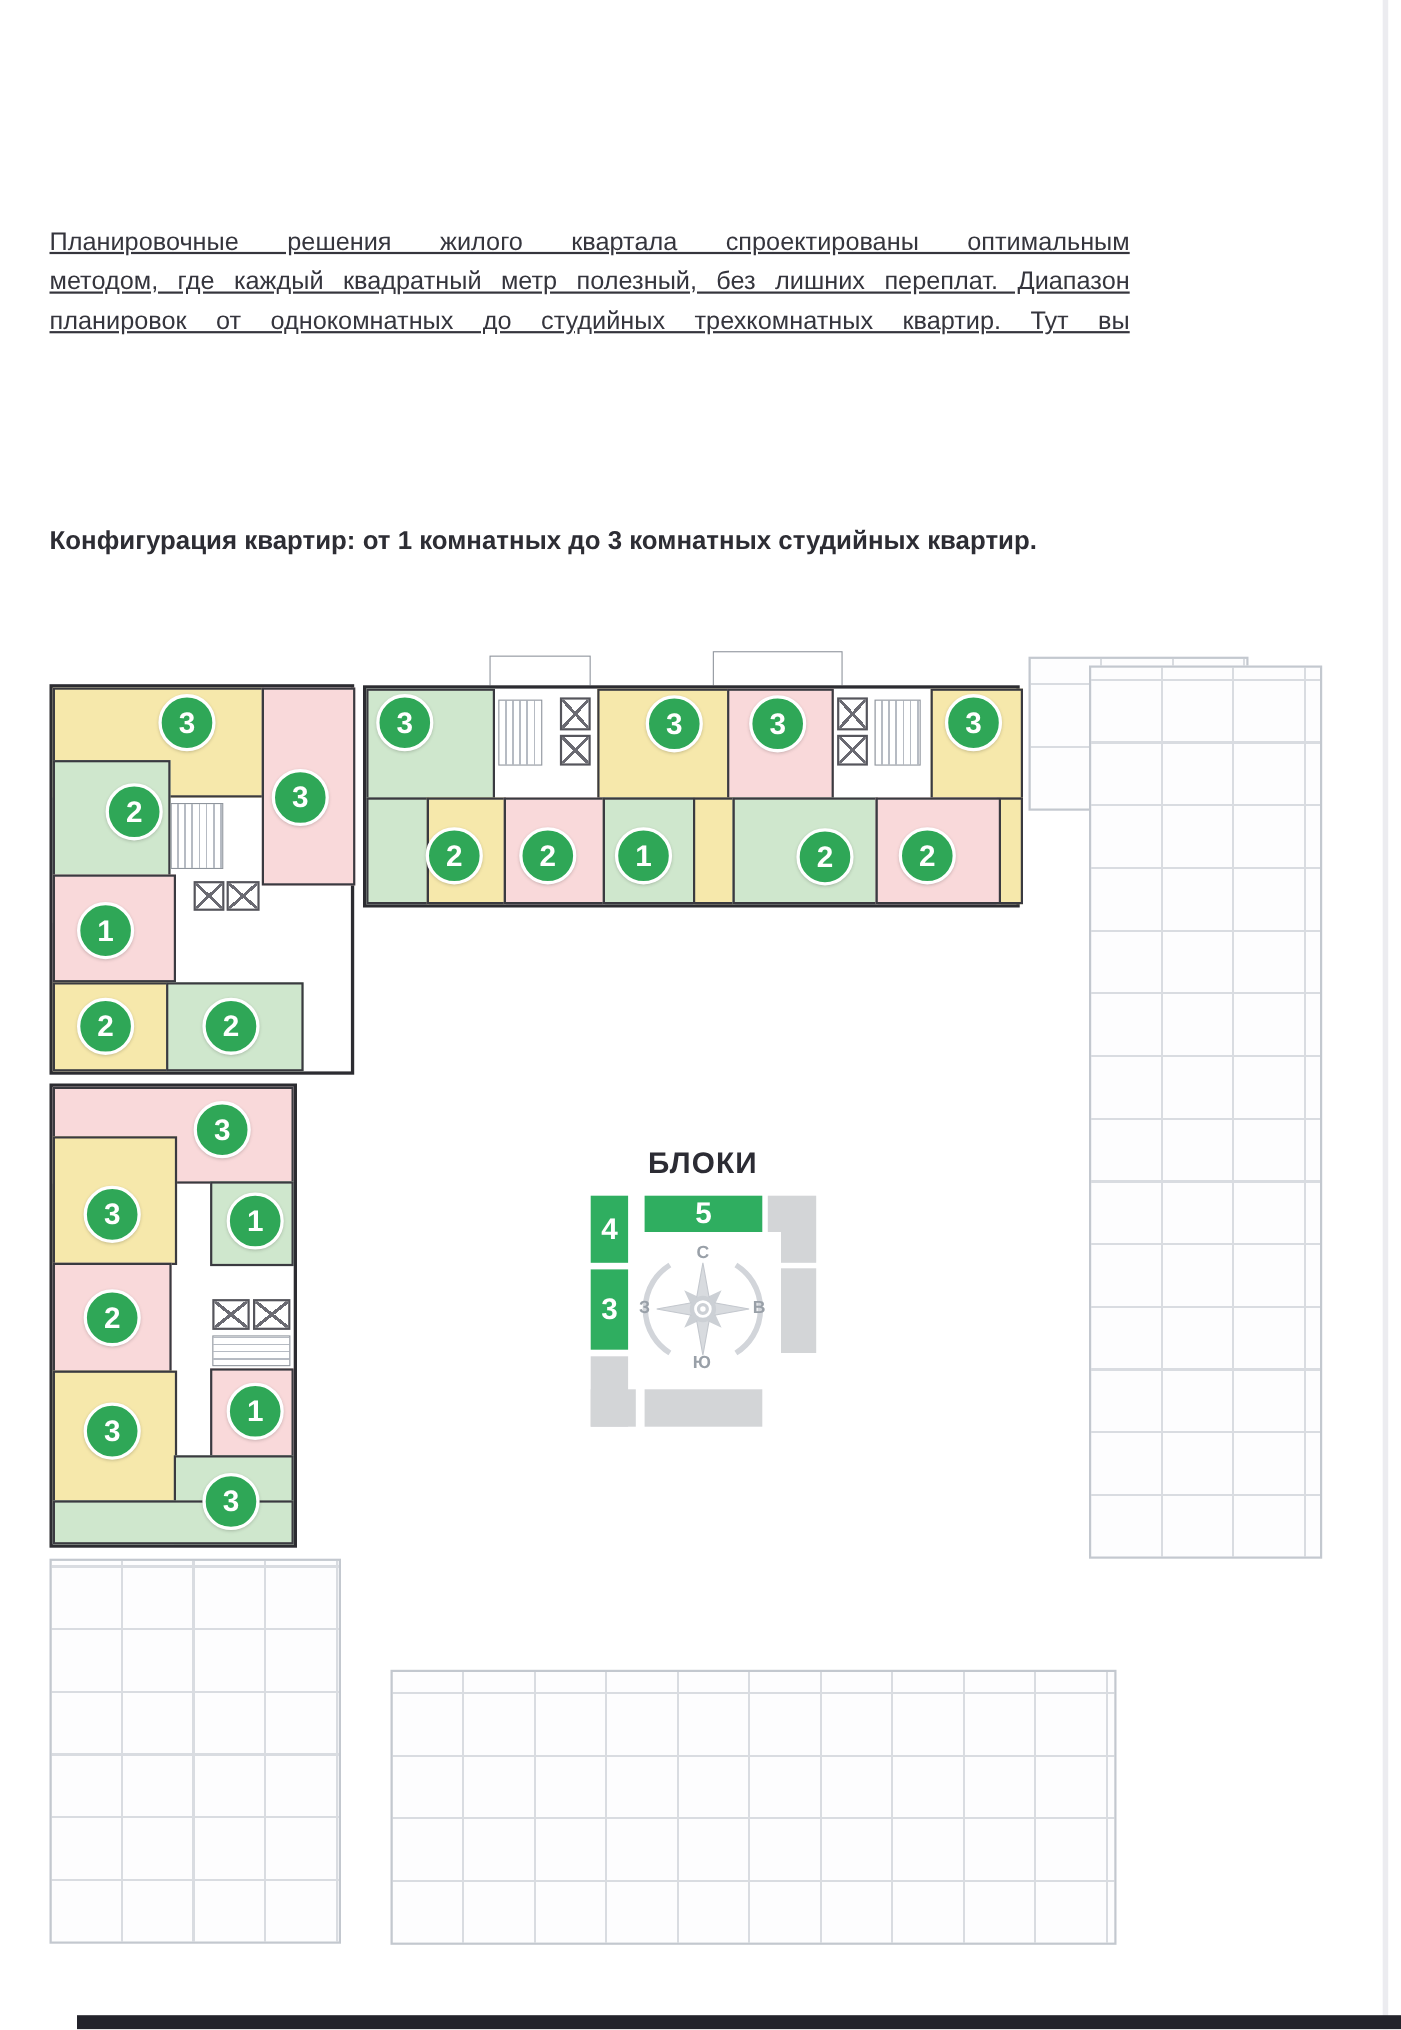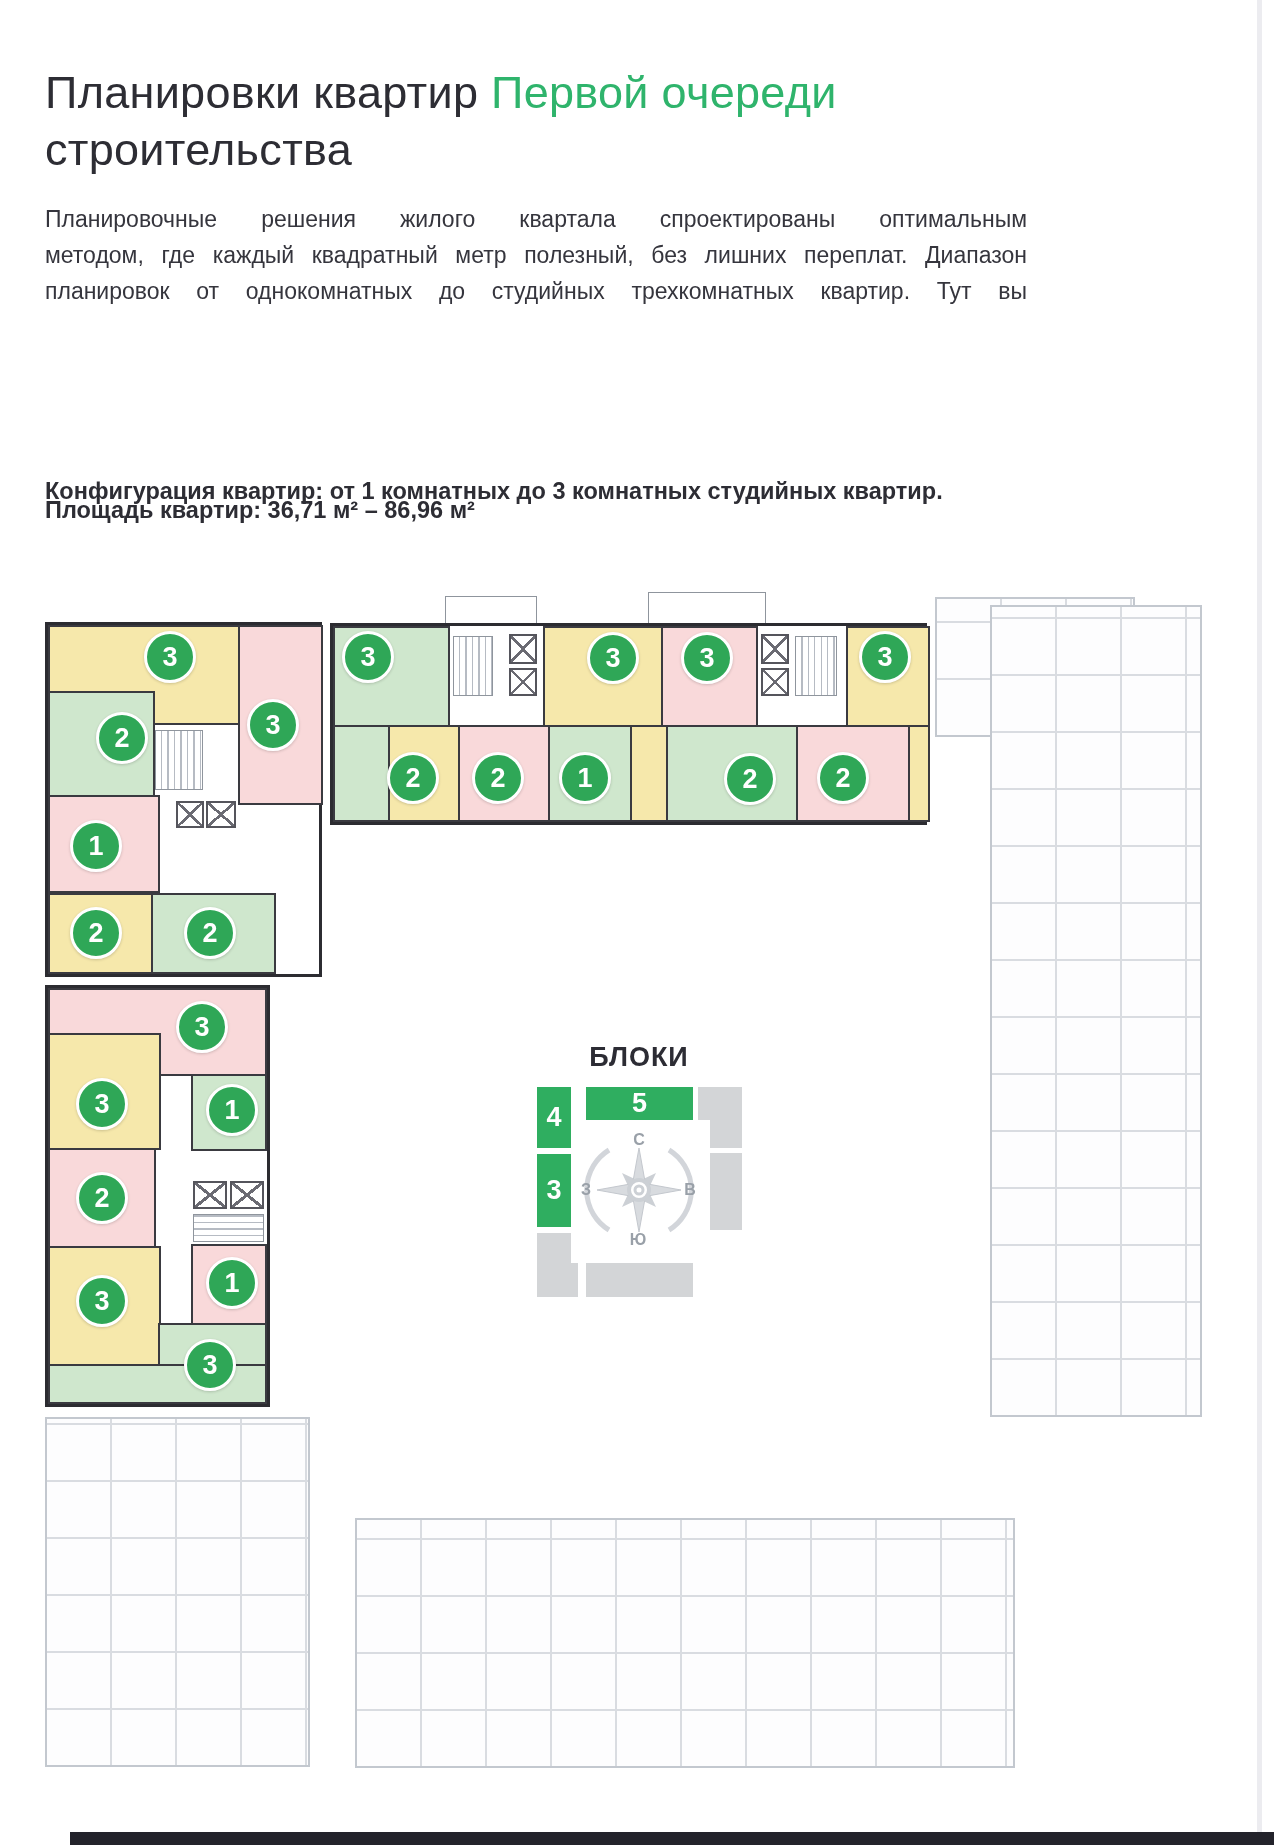--- a/index.html
+++ b/index.html
@@ -4,21 +4,21 @@
 <style>
   html,body{margin:0;padding:0;background:#fff;}
   .page{position:relative;width:1274px;height:1845px;background:#fff;overflow:hidden;
         font-family:"Liberation Sans",sans-serif;color:#2f2f36;}
   .abs{position:absolute;box-sizing:border-box;}
   
   .title{position:absolute;left:45px;top:64px;font-size:45px;line-height:57px;font-weight:500;
          letter-spacing:.3px;color:#2d2d34;}
   .title .grn{color:#2fb46c;}
   .intro{position:absolute;left:45px;top:201px;width:982px;font-size:23px;line-height:36px;color:#35353d;}
-  .pline{text-align:justify;text-align-last:justify;}
+  .pline{text-align:justify;text-align-last:justify;text-decoration:underline;}
   .plast{text-align-last:left;}
   .boldline{position:absolute;left:45px;font-size:23.5px;font-weight:700;color:#2d2d34;}
   
   .block{position:absolute;box-sizing:border-box;background:#fff;border:3px solid #2c2c31;}
   .room{position:absolute;box-sizing:border-box;border:2px solid #3a3a40;}
   .ry{background:#f6e8ab;} .rp{background:#f9d9da;} .rg{background:#cfe7cd;}
   .core{position:absolute;box-sizing:border-box;background:#fff;border:1.5px solid #8f959d;}
   .stairs-v{background:repeating-linear-gradient(90deg,#fff 0 5px,#b6bbc3 5px 6.5px);}
   .stairs-h{background:repeating-linear-gradient(0deg,#fff 0 5px,#b6bbc3 5px 6.5px);}
   .lift{position:absolute;box-sizing:border-box;background-color:#fff;border:2px solid #55555c;
@@ -40,33 +40,28 @@
   .cletter{position:absolute;width:22px;height:18px;text-align:center;font-size:16px;
            font-weight:700;color:#99a0a8;line-height:18px;}
   .edge-strip{position:absolute;left:1257px;top:0;width:5px;height:1845px;background:#ececf0;}
   .footer-bar{position:absolute;left:70px;top:1832px;width:1204px;height:13px;background:#23232b;}
 </style>
 </head>
 <body>
 
 <div class="page">
 
-  <div class="title">
-    <div><span>Планировки квартир </span><span class="grn">Первой очереди</span></div>
-    <div>строительства</div>
-  </div>
 
   <div class="intro">
     <div class="pline">Планировочные решения жилого квартала спроектированы оптимальным</div>
     <div class="pline">методом, где каждый квадратный метр полезный, без лишних переплат. Диапазон</div>
     <div class="pline">планировок от однокомнатных до студийных трехкомнатных квартир. Тут вы</div>
   </div>
 
   <div class="boldline" style="top:430px;margin-top:48px;">Конфигурация квартир: от 1 комнатных до 3 комнатных студийных квартир.</div>
-  <div class="boldline" style="top:497px;">Площадь квартир: 36,71 м² – 86,96 м²</div>
 
   <div class="abs" style="left:0;top:0;width:1274px;height:1845px;">
 
     <div class="gray" style="left:935px;top:597px;width:200px;height:140px;"></div>
     <div class="gray" style="left:990px;top:605px;width:212px;height:812px;"></div>
     <div class="gray" style="left:45px;top:1417px;width:265px;height:350px;"></div>
     <div class="gray" style="left:355px;top:1518px;width:660px;height:250px;"></div>
 
     <div class="core" style="left:445px;top:596px;width:92px;height:29px;"></div>
     <div class="core" style="left:648px;top:592px;width:118px;height:33px;"></div>

